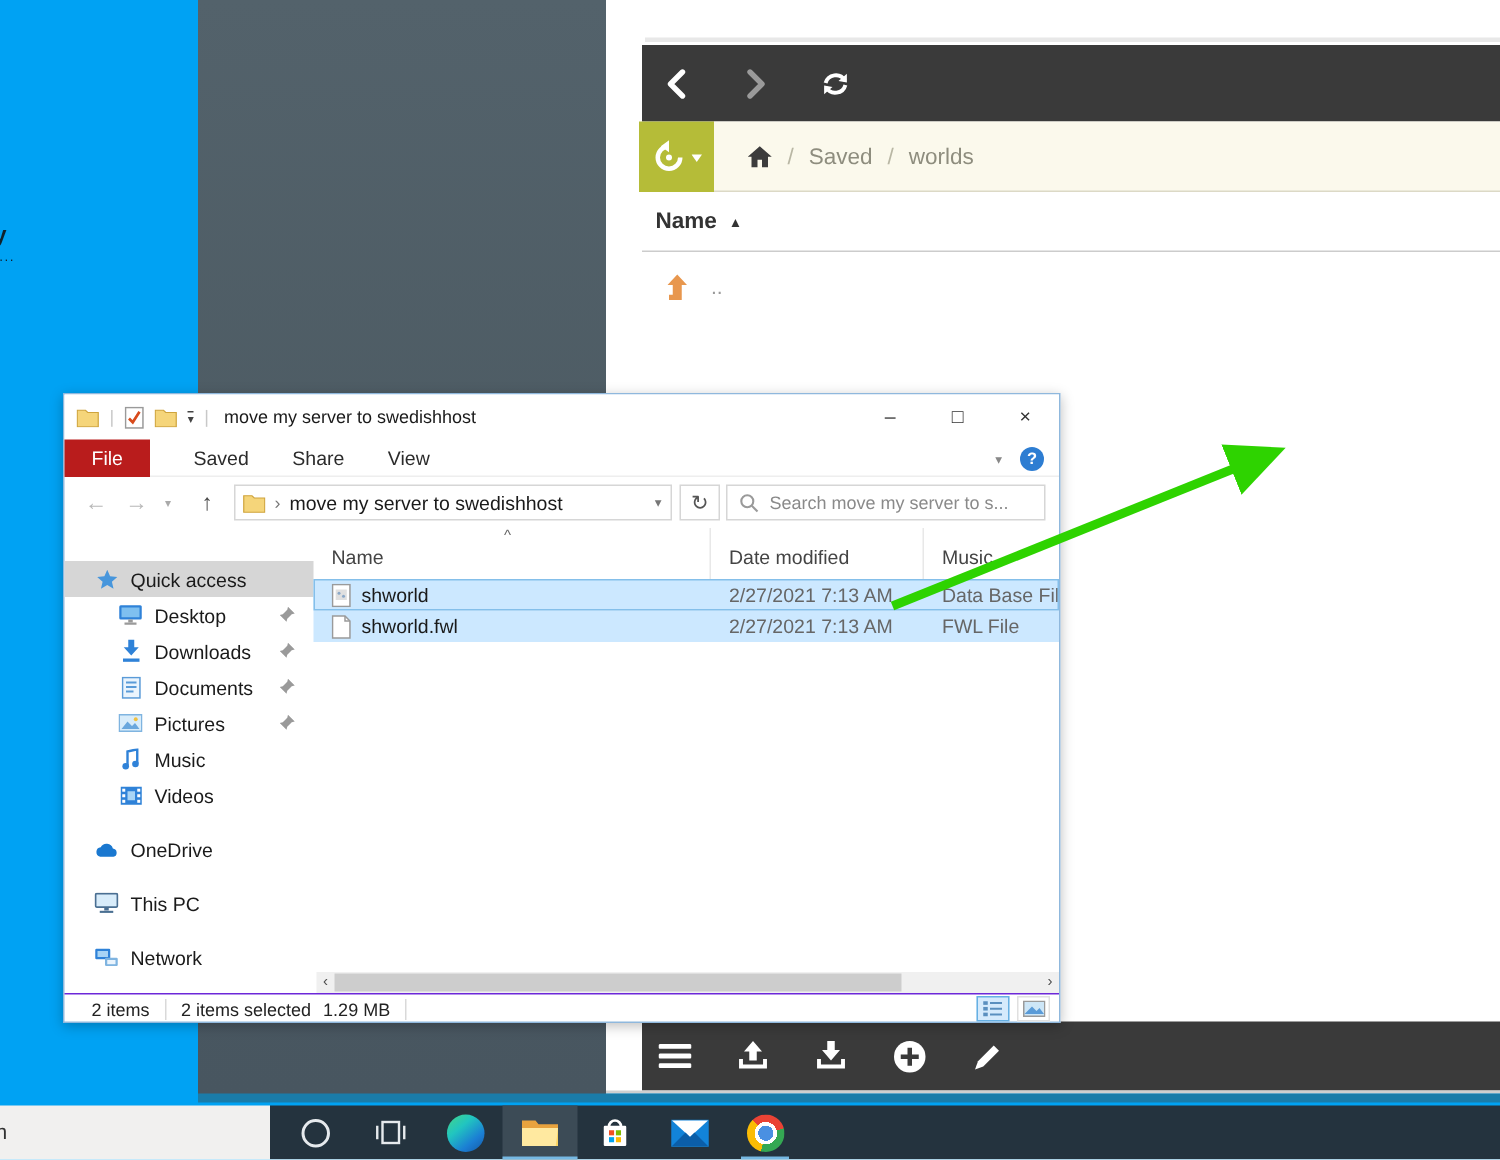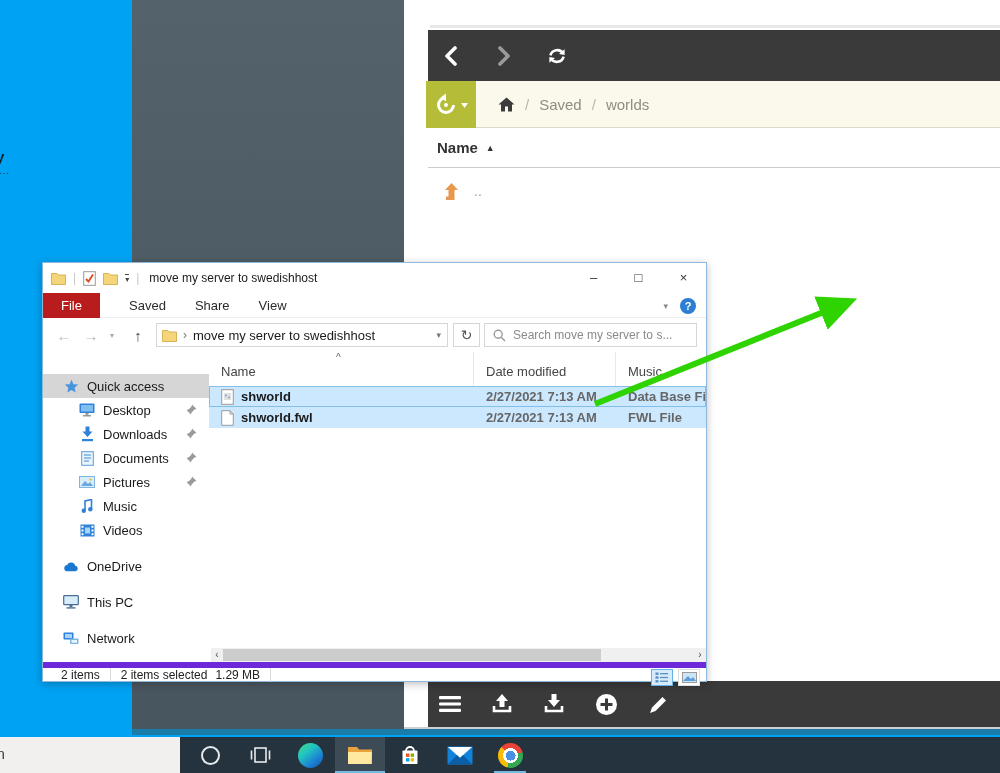--- a/index.html
+++ b/index.html
@@ -91,31 +91,31 @@
   .sb-ico { width:16px; height:16px; display:flex; align-items:center; justify-content:center; flex:0 0 16px; }
   .sb-pin { position:absolute; right:12px; top:6px; }
 
   .ex-files { flex:1; position:relative; }
   .colh { display:flex; height:34px; position:relative; color:#444; }
   .colh .c { display:flex; align-items:flex-end; padding-bottom:7px; padding-left:12px; border-right:1px solid #e8e8e8; font-size:13px; cursor:pointer; }
   .colh .sort-up { position:absolute; left:127px; top:0; font-size:10px; color:#666; }
   .c-name { width:265px; } .c-date { width:142px; } .c-type { width:90px; border-right:none !important; }
   .frow { display:flex; height:21px; align-items:center; background:#cce8ff; cursor:pointer; }
   .frow.focus { outline:1px solid #84bfea; outline-offset:-1px; }
-  .frow .fc { padding-left:12px; font-size:13px; white-space:nowrap; overflow:hidden;font-weight:bold; }
+  .frow .fc { padding-left:12px; font-size:13px; white-space:nowrap; overflow:hidden; }
   .frow .fc.name { display:flex; align-items:center; gap:7px; color:#1a1a1a; }
   .frow .fc.dim { color:#666; }
   .frow .fc.name { width:265px; } .frow .fc.d { width:142px; } .frow .fc.t { width:90px; }
 
   .ex-hscroll { height:14px; margin-left:168px; width:495px; background:#f0f0f0; position:relative;
     display:flex; align-items:center; justify-content:space-between; }
   .hs-arrow { width:12px; text-align:center; font-size:10px; color:#505050; line-height:14px; cursor:pointer; }
   .hs-thumb { position:absolute; left:12px; top:1px; width:378px; height:12px; background:#cdcdcd; cursor:pointer; }
 
-  .ex-statusbar { height:20px; display:flex; align-items:center; padding-left:18px; font-size:12px; color:#222; position:relative; border-top:6px solid #6d28d9; }
+  .ex-statusbar { height:20px; display:flex; align-items:center; padding-left:18px; font-size:12px; color:#222; position:relative; border-top:1px solid #6d28d9; }
   .st-div { width:1px; height:14px; background:#d9d9d9; margin:0 10px; }
   .st-size { margin-left:8px; }
   .view-btns { position:absolute; right:6px; top:1px; display:flex; gap:5px; }
   .vb { width:22px; height:17px; display:flex; align-items:center; justify-content:center; cursor:pointer; }
   .vb.active { border:1px solid #66b0e3; background:#d5eafc; }
   .vb.plain { border:1px solid #e0e0e0; background:#fff; }
 
   
   .taskbar { position:absolute; left:180px; top:737px; width:820px; height:36px; background:#24333e; z-index:60;
     display:flex; align-items:stretch; padding-left:5px; }

